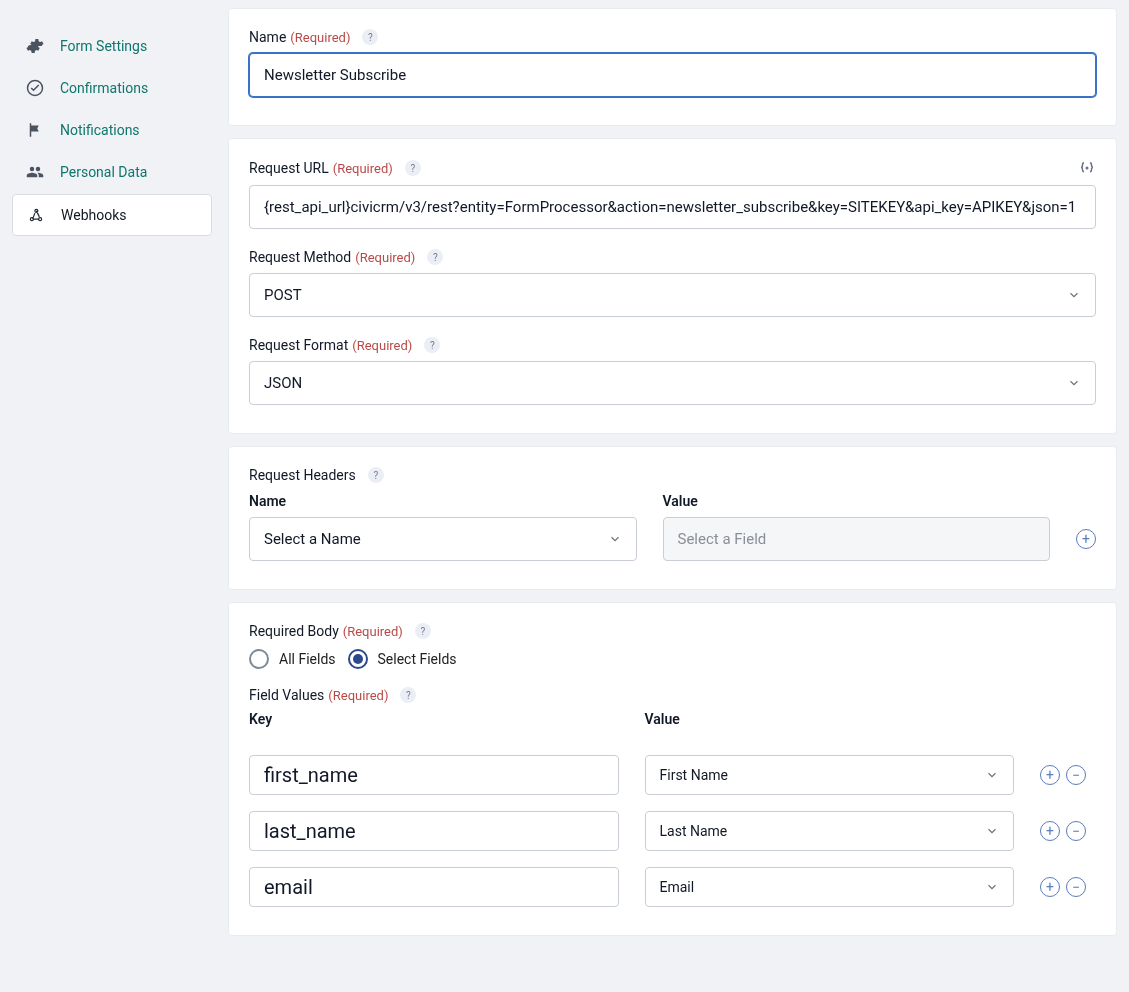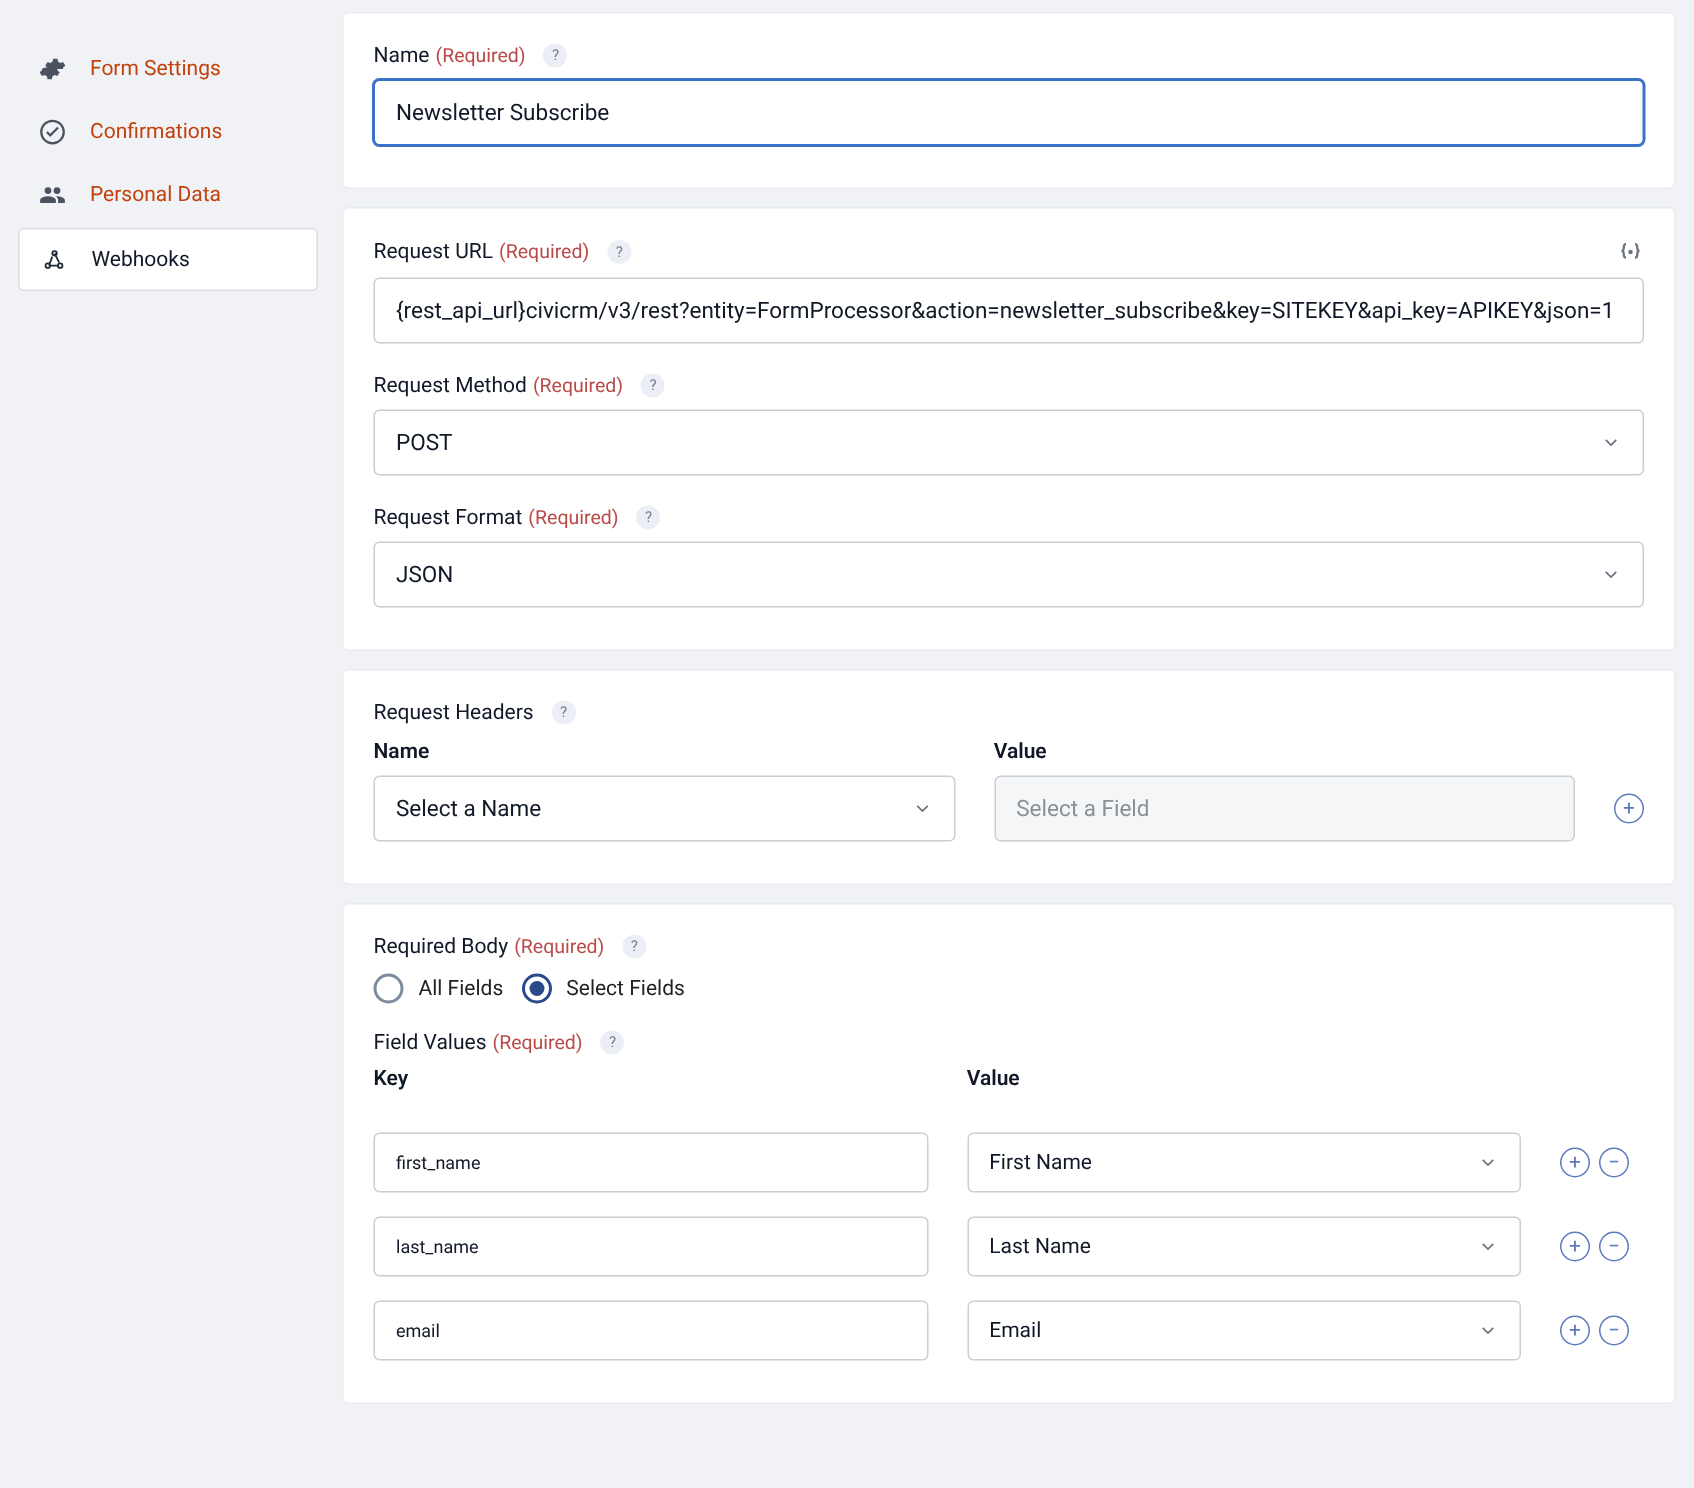--- a/index.html
+++ b/index.html
@@ -15,21 +15,21 @@
     width: 200px;
     flex-shrink: 0;
     padding-top: 18px;
   }
   .sidebar-item {
     display: flex;
     align-items: center;
     gap: 16px;
     padding: 11px 14px;
     border-radius: 4px;
-    color: #c2410c;
+    color: #0f766e;
     cursor: pointer;
     margin-bottom: 2px;
   }
   .sidebar-item.active {
     background: #fff;
     border: 1px solid #d9dde3;
     color: #111827;
   }
   .sidebar-item svg {
     width: 18px;
@@ -174,41 +174,47 @@
     grid-template-columns: 1fr 1fr 56px;
     gap: 26px 26px;
     align-items: center;
   }
   .kv-grid .col-header { margin-bottom: 12px; }
   .kv-actions {
     display: flex;
     gap: 6px;
     align-items: center;
   }
-  .kv-grid input.text-input { height: 40px; font-size: 12px; }
+  .kv-grid input.text-input { height: 40px; font-size: 20px; }
   .kv-grid .select-box { height: 40px; font-size: 14px; }
 </style>
 </head>
 <body>
 
 <div class="layout">
 
   <nav class="sidebar">
     <div class="sidebar-item">
       <svg viewBox="0 0 24 24">
           <path d="M12 8a4 4 0 100 8 4 4 0 000-8zm9.4 4a7.5 7.5 0 00-.1-1.2l2.1-1.6-2-3.5-2.5 1a7.6 7.6 0 00-2-1.2l-.4-2.7h-4l-.4 2.7a7.6 7.6 0 00-2 1.2l-2.5-1-2 3.5 2.1 1.6A7.5 7.5 0 002.6 12c0 .4 0 .8.1 1.2l-2.1 1.6 2 3.5 2.5-1c.6.5 1.3.9 2 1.2l.4 2.7h4l.4-2.7c.7-.3 1.4-.7 2-1.2l2.5 1 2-3.5-2.1-1.6c.1-.4.1-.8.1-1.2z"></path>
         </svg>
       <span>Form Settings</span>
     </div>
     <div class="sidebar-item">
       <svg viewBox="0 0 24 24">
           <path fill="none" stroke="#4b5361" stroke-width="2" d="M12 2a10 10 0 100 20 10 10 0 000-20z"></path>
           <path fill="none" stroke="#4b5361" stroke-width="2" d="M7 12l3 3 7-7"></path>
         </svg>
       <span>Confirmations</span>
+    </div>
+    <div class="sidebar-item">
+      <svg viewBox="0 0 24 24">
+          <path d="M5 3v18h2v-7h10l-2-4 2-4H7V3H5z"></path>
+        </svg>
+      <span>Notifications</span>
     </div>
     <div class="sidebar-item">
       <svg viewBox="0 0 24 24">
           <path d="M16 11a3 3 0 100-6 3 3 0 000 6zm-8 0a3 3 0 100-6 3 3 0 000 6zm0 2c-2.3 0-7 1.2-7 3.5V19h14v-2.5C15 14.2 10.3 13 8 13zm8 0c-.3 0-.6 0-1 .1 1.2.9 2 2 2 3.4V19h6v-2.5c0-2.3-4.7-3.5-7-3.5z"></path>
         </svg>
       <span>Personal Data</span>
     </div>
     <div class="sidebar-item active">
       <svg viewBox="0 0 24 24">
           <path d="M10.5 6.5a2 2 0 114 0 2 2 0 01-4 0zm-6 11a2 2 0 114 0 2 2 0 01-4 0zm11 0a2 2 0 114 0 2 2 0 01-4 0zM12.5 6.5l4 8m-9 3l3-8m-2 8h8" fill="none" stroke="#1f2937" stroke-width="1.6"></path>

